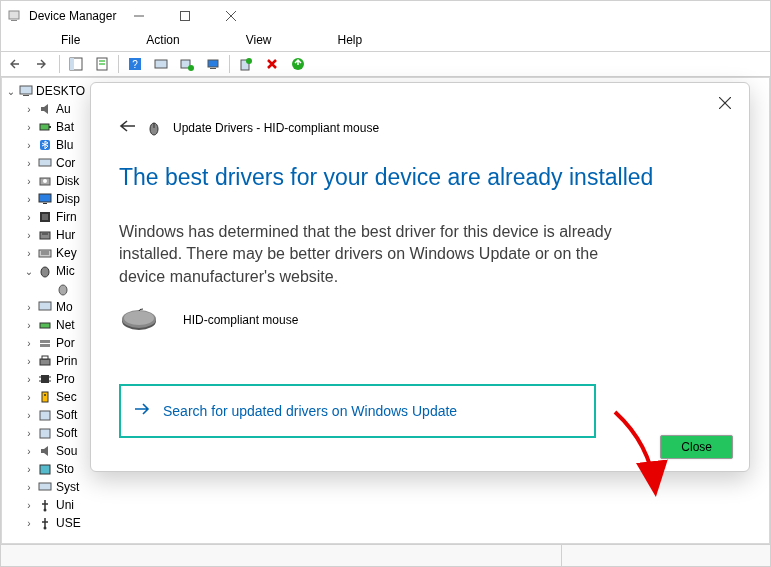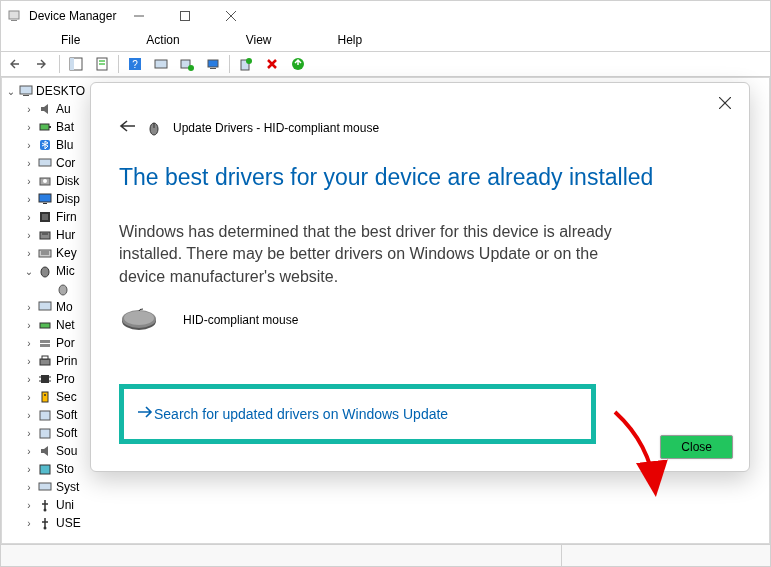--- a/index.html
+++ b/index.html
@@ -45,21 +45,21 @@
 .dialog-titlebar { display: flex; align-items: center; gap: 10px; padding: 34px 0 0 28px; }
 .back-arrow { font-size: 18px; color: #333; }
 .dialog-icon { width: 16px; height: 16px; }
 .dialog-title { font-size: 12px; color: #000; }
 .dialog-body { padding: 26px 28px 0 28px; }
 .dialog-heading { font-size: 23px; color: #0063b1; font-weight: 400; margin-bottom: 30px; }
 .dialog-text { font-size: 16px; color: #404040; line-height: 1.4; margin-bottom: 20px; max-width: 500px; }
 .device-row { display: flex; align-items: center; gap: 24px; margin-bottom: 52px; }
 .device-img { width: 40px; height: 24px; }
 .device-name { font-size: 12px; color: #000; }
-.link-box { border: 5px solid #14b8a6; padding: 16px 12px; display: flex; align-items: center; width: 477px; }
+.link-box { border: 2px solid #14b8a6; padding: 16px 12px; display: flex; align-items: center; gap: 12px; width: 477px; }
 .link-arrow { color: #0063b1; font-size: 16px; }
 .link-text { color: #0063b1; font-size: 14px; }
 .dialog-footer { position: absolute; bottom: 12px; right: 16px; }
 .btn-close { padding: 4px 20px; font-size: 12px; border: 1px solid #999; background: #22c55e; border-radius: 2px; box-shadow: 0 0 2px rgba(0,0,0,0.15); }
 
 
 .red-arrow { position: absolute; pointer-events: none; }
 </style>
 </head>
 <body>

